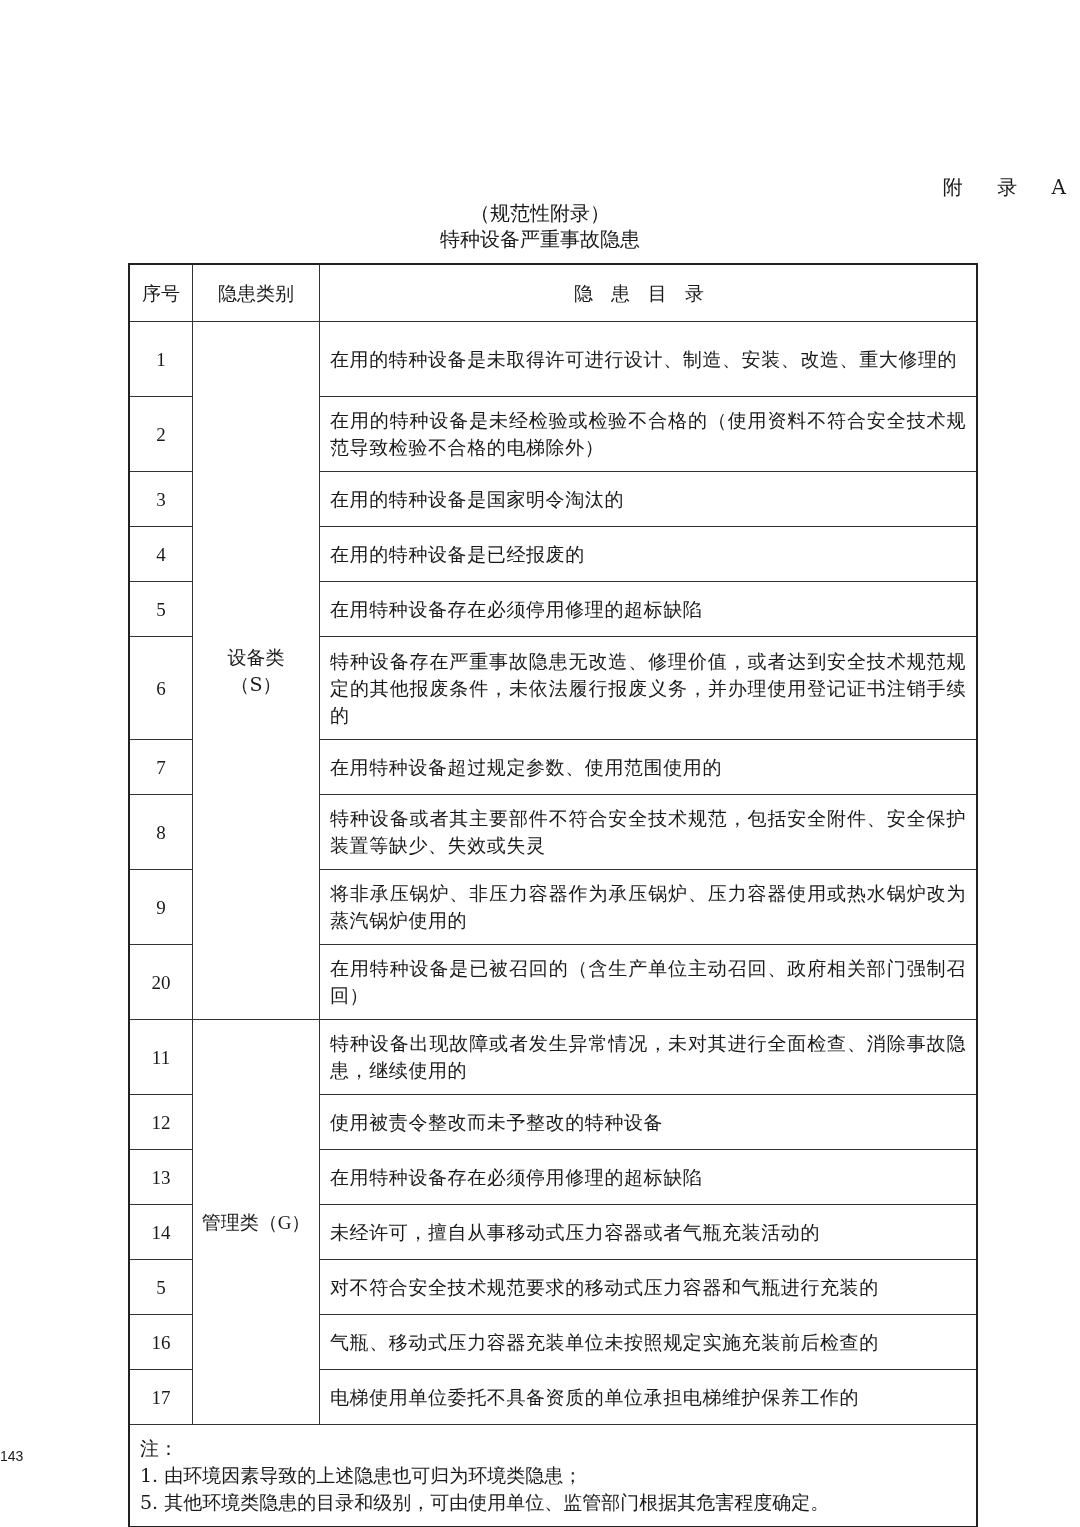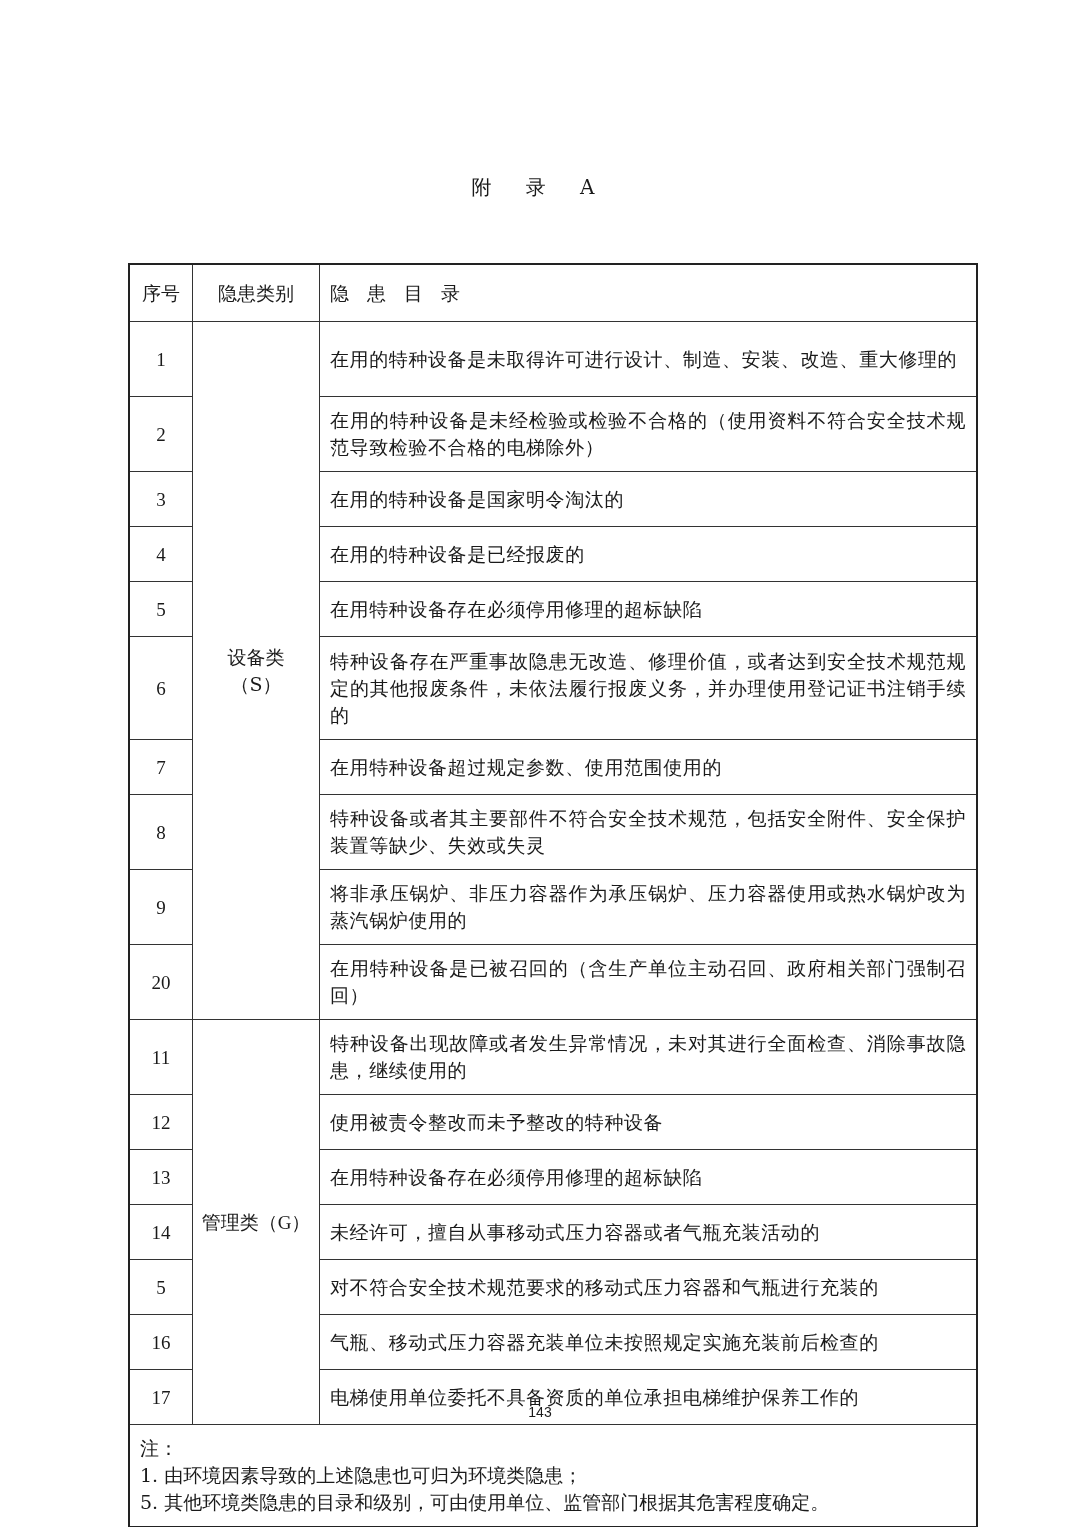--- a/index.html
+++ b/index.html
@@ -1,42 +1,44 @@
 <!DOCTYPE html>
 <html><head>
 <meta charset="utf-8">
 <style>
   html, body { margin: 0; padding: 0; background: #ffffff; }
   body { width: 1080px; height: 1527px; position: relative; overflow: hidden;
          font-family: "DejaVu Serif", "Liberation Serif", serif; color: #1a1a1a; }
   .titles { position: absolute; left: 0; width: 1080px; top: 174px; text-align: center; }
   .titles div { font-size: 20px; line-height: 26px; height: 26px; }
-  .t1 { letter-spacing: 14px; }
+  .t1 { letter-spacing: 14px; text-align: right; }
   table.main { position: absolute; left: 128px; top: 263px; width: 850px;
                border-collapse: collapse; border: 2px solid #222; }
   table.main td, table.main th { border: 1px solid #333; font-weight: normal; font-size: 19px;
                line-height: 27px; padding: 10px; }
   th.h-num { width: 42px; text-align: center; height: 56px; }
   th.h-cat { width: 106px; text-align: center; }
-  th.h-list { text-align: left; letter-spacing: 18px; }
+  th.h-list { text-align: center; letter-spacing: 18px; }
   td.num { text-align: center; font-family: "Liberation Serif", serif; font-size: 19px; }
   td.cat { text-align: center; vertical-align: middle; }
   td.desc { padding: 2px 8px 2px 10px; text-align: justify; letter-spacing: 0.6px; }
   tr.r2 td { height: 54px; }
   tr.r3 td { height: 34px; }
   tr.r6 td { height: 82px; }
   td.notes { padding: 4px 0 4px 54px; font-size: 19px; line-height: 27px; border-top: 2px solid #222; }
-  .page-num { position: absolute; top: 1404px; left: 0; width: 1080px; text-align: center;
+  .page-num { position: absolute; top: 1448px; left: 0; width: 1080px; text-align: left;
               font-family: "Liberation Sans", sans-serif; font-size: 14px; }
 </style>
 </head>
 <body>
 
 <div class="titles">
   <div class="t1">附 录 A</div>
+  <div>（规范性附录）</div>
+  <div>特种设备严重事故隐患</div>
 </div>
 
 <table class="main">
   <tbody>
       <tr>
     <th class="h-num" style="line-height:24px;padding:0 10px;">序号</th>
     <th class="h-cat">隐患类别</th>
     <th class="h-list">隐患目录</th>
   </tr>
   <tr class="r2">

